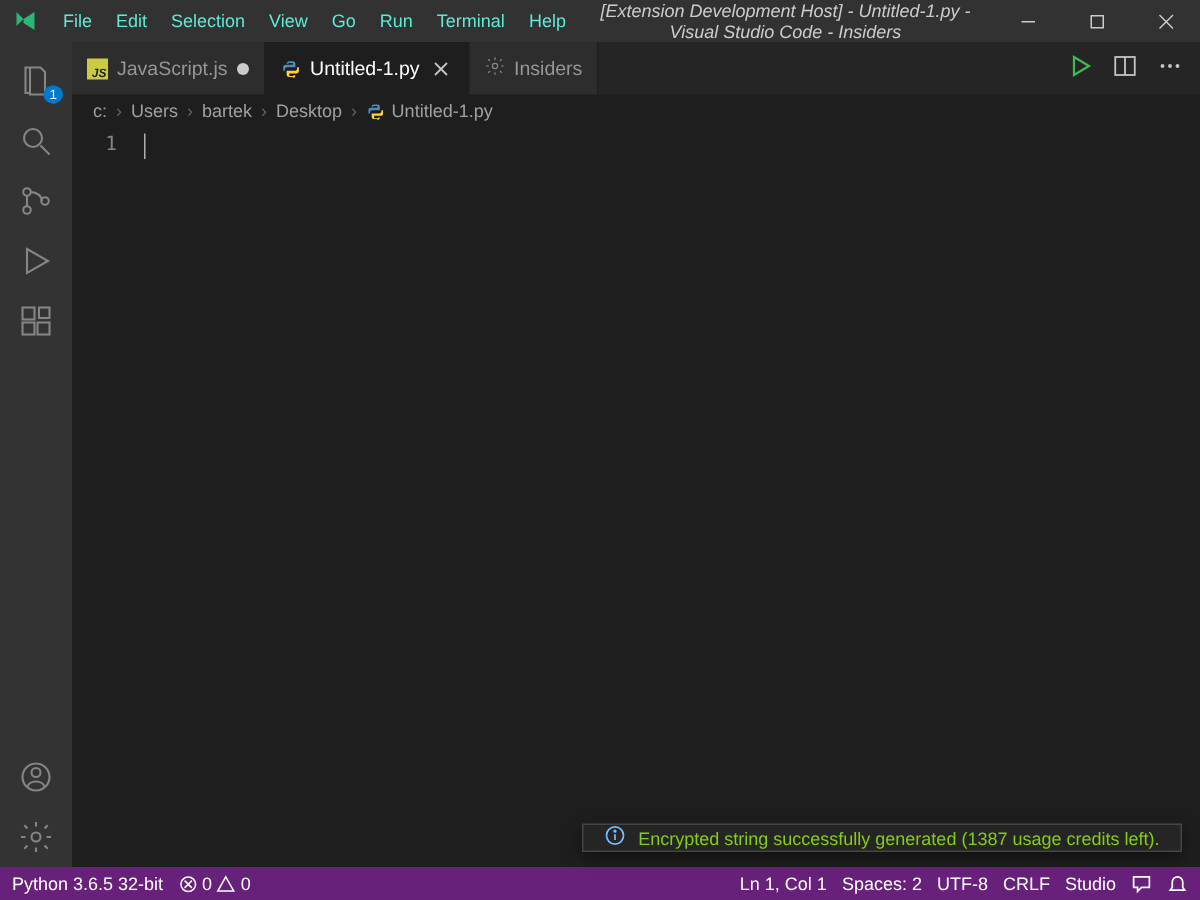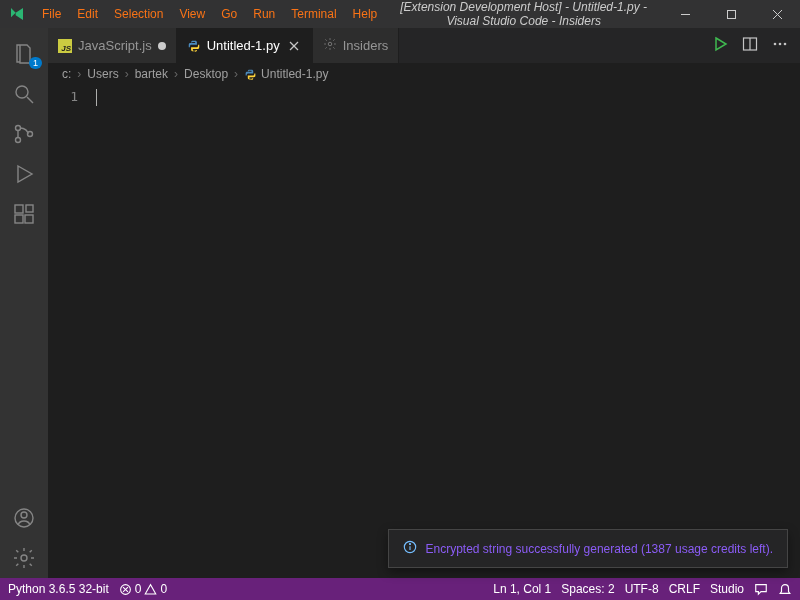--- a/index.html
+++ b/index.html
@@ -24,21 +24,21 @@
       width: 34px;
       display: flex;
       align-items: center;
       justify-content: center;
     }
     .menu { display: flex; }
     .menu-item {
       padding: 0 8px;
       height: 28px;
       line-height: 28px;
-      color: #f97316;
+      color: #5eead4;
       cursor: pointer;
     }
     .title-text {
       flex: 1;
       text-align: center;
       color: #cccccc;
       font-size: 12px;
       font-style: italic;
     }
     .win-controls { display: flex; }
@@ -152,22 +152,22 @@
       top: 4px; left: 0;
       width: 1px; height: 17px;
       background: #aeafad;
     }
     .notification {
       position: absolute;
       right: 12px;
       bottom: 32px;
       background: #252526;
       border: 1px solid #454545;
-      color: #8b5cf6;
-      padding: 10px 14px;
+      color: #84cc16;
+      padding: 0 14px;
       font-size: 12px;
       display: flex;
       align-items: center;
       gap: 8px;
       box-shadow: 0 4px 10px rgba(0,0,0,0.4);
     }
     .statusbar {
       height: 22px;
       background: #68217a;
       display: flex;

